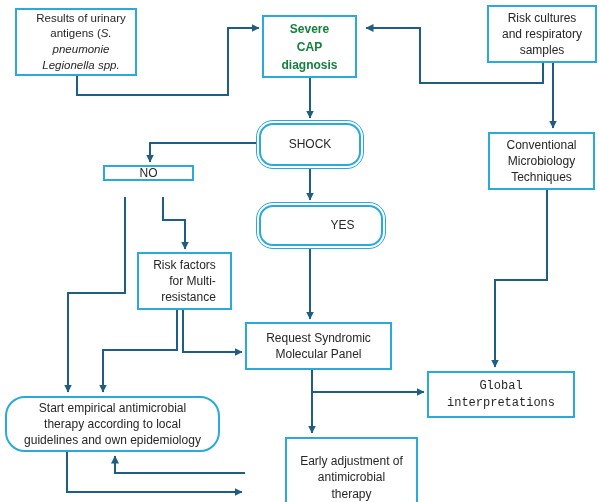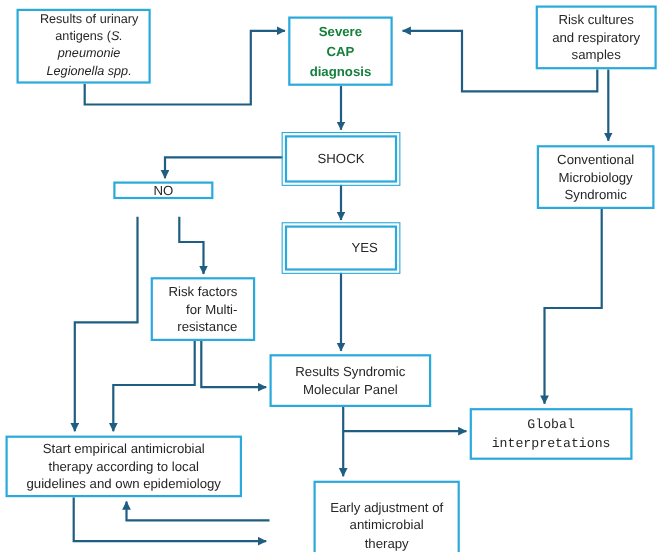--- a/index.html
+++ b/index.html
@@ -37,32 +37,33 @@
     text-align: center;
     font-size: 12px;
     line-height: 1.35;
     color: var(--text-color);
     padding: 1px 3px;
   }
   .node .txt { white-space: pre-line; }
   .node.double {
     outline: 1px solid var(--box-border);
     outline-offset: 2px;
+    border-radius: 14px;
   }
   #n-results { left: 15px;  top: 8px;   width: 122px; height: 68px; font-size: 11.5px; padding-left: 13px; }
   #n-cap     { left: 262px; top: 5px;   width: 95px;  height: 63px; font-weight: bold; line-height: 1.5; color:#15803d;margin-top:10px; }
   #n-blood   { left: 487px; top: 5px;   width: 110px; height: 58px; }
   #n-shock   { left: 259px; top: 123px; width: 102px; height: 43px; }
   #n-no      { left: 103px; top: 165px; width: 91px;  height: 16px; }
-  #n-yes     { left: 259px; top: 205px; width: 102px; height: 41px; padding-left: 46px; }
+  #n-yes     { left: 259px; top: 205px; width: 124px; height: 41px; padding-left: 46px; }
   #n-risk    { left: 137px; top: 252px; width: 95px;  height: 58px; text-align: right; }
   #n-conv    { left: 488px; top: 132px; width: 107px; height: 58px; }
   #n-request { left: 245px; top: 322px; width: 147px; height: 48px; }
   #n-global  { left: 427px; top: 371px; width: 148px; height: 47px; font-family: Liberation Mono, monospace; }
-  #n-start   { left: 5px;   top: 396px; width: 215px; height: 56px; }
+  #n-start   { left: 5px;   top: 396px; width: 215px; height: 56px; border-radius: 20px; }
   #n-early   { left: 245px; top: 437px; width: 133px; height: 81px; margin-left: 40px; }
 </style>
 </head>
 <body>
 
 <div id="canvas">
 
   <svg id="edge-layer" viewBox="0 0 600 502" xmlns="http://www.w3.org/2000/svg">
     <defs>
       <marker id="arrow" markerUnits="userSpaceOnUse" markerWidth="10" markerHeight="10" refX="7.5" refY="4" orient="auto">
@@ -117,25 +118,25 @@
 
   <div class="node" id="n-risk">
     <span class="txt">Risk factors
 for Multi-
 resistance</span>
   </div>
 
   <div class="node" id="n-conv">
     <span class="txt">Conventional
 Microbiology
-Syndromic</span>
+Techniques</span>
   </div>
 
   <div class="node" id="n-request">
-    <span class="txt">Results Syndromic
+    <span class="txt">Request Syndromic
 Molecular Panel</span>
   </div>
 
   <div class="node" id="n-global">
     <span class="txt">Global interpretations</span>
   </div>
 
   <div class="node" id="n-start">
     <span class="txt">Start empirical antimicrobial
 therapy according to local

